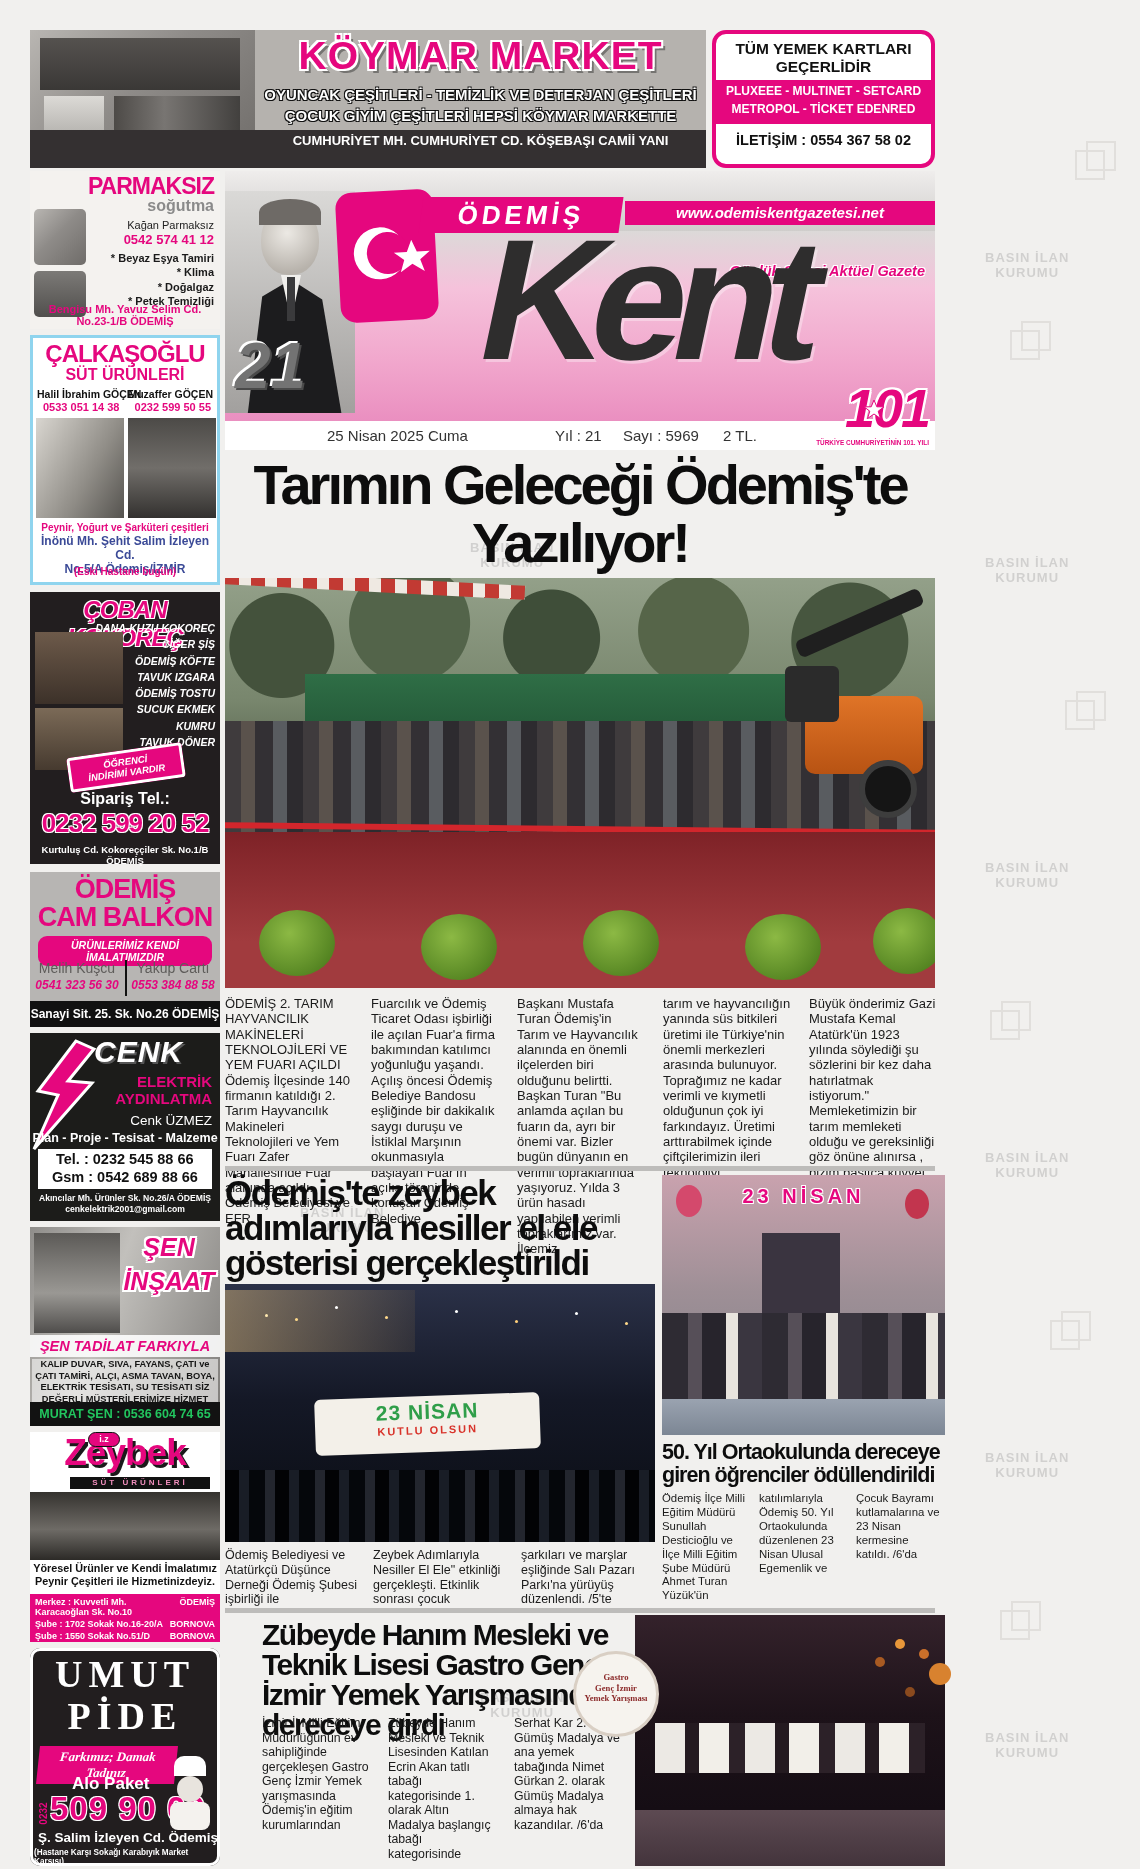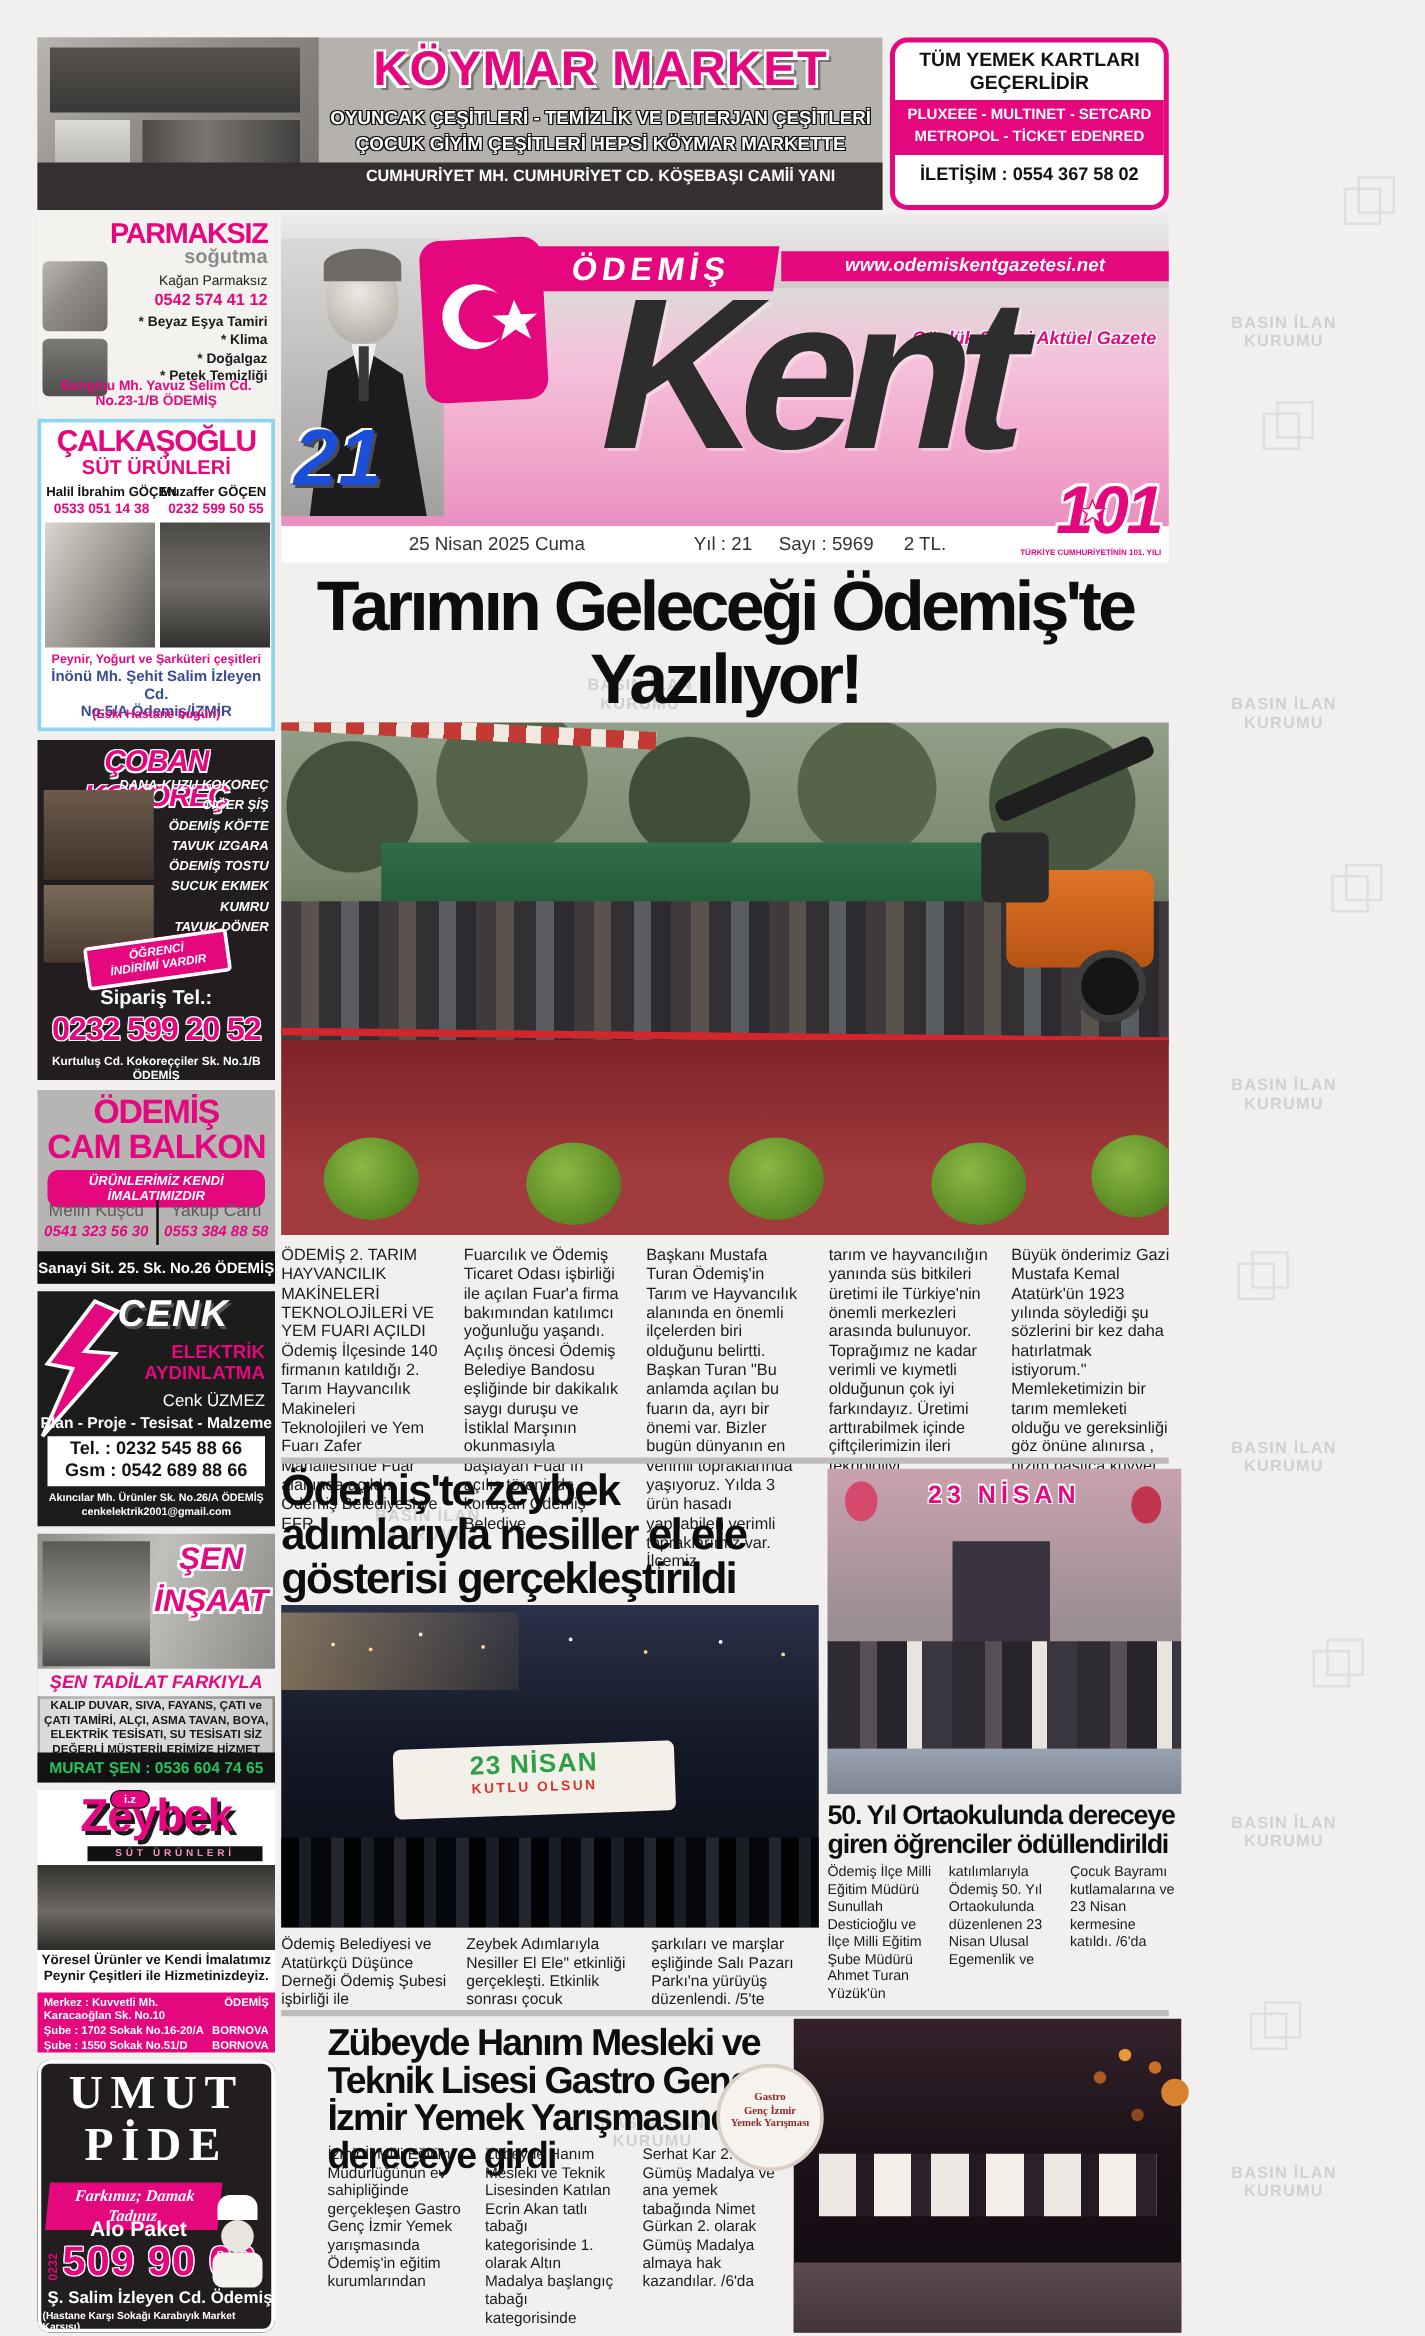--- a/index.html
+++ b/index.html
@@ -222,21 +222,21 @@
       <svg width="98" height="130" viewBox="0 0 98 130">
         <circle cx="42" cy="62" r="26" fill="#fff"></circle>
         <circle cx="50" cy="62" r="21" fill="#e5077e"></circle>
         <polygon fill="#fff" points="74,50 79,62 92,62 82,70 86,82 74,74 62,82 66,70 56,62 69,62"></polygon>
       </svg>
     </div>
     <div class="abs b c" style="left:196px;top:26px;width:200px;height:36px;line-height:36px;background:#e5077e;color:#fff;font-size:26px;letter-spacing:4px;transform:skewX(-8deg);">ÖDEMİŞ</div>
     <div class="abs b i c" style="left:400px;top:30px;width:310px;height:24px;line-height:24px;background:#e5077e;color:#fff;font-size:15px;">www.odemiskentgazetesi.net</div>
     <div class="abs b i r sw" style="left:420px;top:92px;width:280px;font-size:14.5px;color:#e5077e;">Günlük Siyasi Aktüel Gazete</div>
     <div class="abs b c" style="left:140px;top:14px;width:565px;height:228px;line-height:228px;font-size:172px;letter-spacing:-14px;color:#2e2d2d;transform:skewX(-12deg);text-shadow:3px 3px 0 rgba(255,255,255,.35);">Kent</div>
-    <div class="abs b i" style="left:10px;top:158px;font-size:64px;color:#1d4ed8;text-shadow:-2px -2px 0 #fff,2px 2px 0 #4a4a4a;">21</div>
+    <div class="abs b i" style="left:10px;top:158px;font-size:64px;color:#737373;text-shadow:-2px -2px 0 #fff,2px 2px 0 #4a4a4a;">21</div>
 
     <div class="abs" style="left:0;top:250px;width:710px;height:29px;background:#fff;">
       <span class="abs" style="left:102px;top:6px;font-size:15px;color:#333;">25 Nisan 2025 Cuma</span>
       <span class="abs" style="left:330px;top:6px;font-size:15px;color:#333;">Yıl : 21</span>
       <span class="abs" style="left:398px;top:6px;font-size:15px;color:#333;">Sayı : 5969</span>
       <span class="abs" style="left:498px;top:6px;font-size:15px;color:#333;">2 TL.</span>
     </div>
 
     <div class="abs" style="right:6px;top:206px;width:150px;height:72px;">
       <div class="abs b i r sw2" style="right:0;top:0;font-size:54px;letter-spacing:-2px;color:#e5077e;">101</div>

